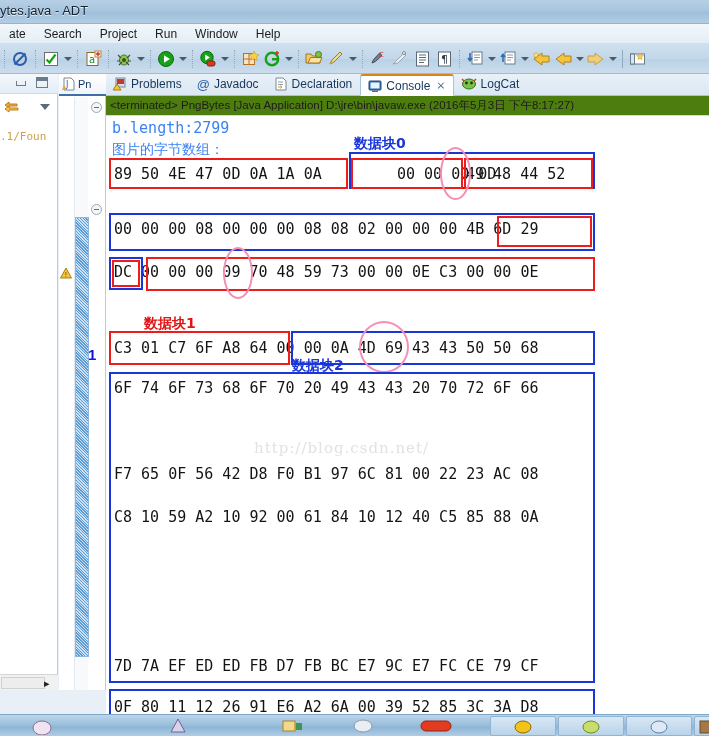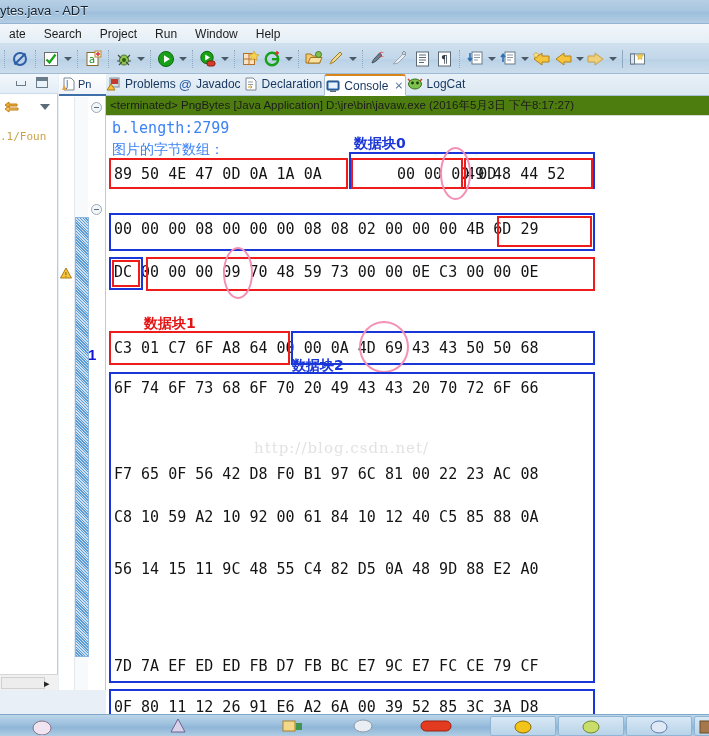--- a/index.html
+++ b/index.html
@@ -139,21 +139,21 @@
     background: #ffffff;
   }
   .tabstrip {
     position:absolute; left:0; top:0; width: 603px; height: 22px;
     background: linear-gradient(to bottom,#e9f1f8,#dbe7f2);
     border-bottom: 1px solid #a9c2da;
     display:flex; align-items:flex-end;
   }
   .tab {
     height: 22px; display:flex; align-items:center; gap:4px;
-    padding: 0 1px; font-size:12px; color:#16365e; white-space:nowrap;
+    padding: 0 7px; font-size:12px; color:#16365e; white-space:nowrap;
     border-right: 1px solid transparent;
   }
   .tab.active {
     background: #ffffff;
     border:1px solid #a9c2da; border-bottom:1px solid #ffffff;
     border-top: 2px solid #d8861a;
     border-radius: 3px 3px 0 0;
     margin-bottom:-1px;
   }
   .tab .x { font-size:11px; color:#4a6fa0; margin-left:2px; }
@@ -517,21 +517,20 @@
         <div class="hexrow mono" style="left:8px; top:48px;">89 50 4E 47 0D 0A 1A 0A</div>
         <div class="hexrow mono" style="left:243px; top:48px;padding-left:48px;">00 00 00 0D</div>
         <div class="hexrow mono" style="left:360px; top:48px;">49 48 44 52</div>
 
         <div class="hexrow mono" style="left:8px; top:103px;">00 00 00 08 00 00 00 08 08 02 00 00 00 4B 6D 29</div>
         <div class="hexrow mono" style="left:8px; top:146px;">DC 00 00 00 09 70 48 59 73 00 00 0E C3 00 00 0E</div>
         <div class="hexrow mono" style="left:8px; top:222px;">C3 01 C7 6F A8 64 00 00 0A 4D 69 43 43 50 50 68</div>
         <div class="hexrow mono" style="left:8px; top:262px;">6F 74 6F 73 68 6F 70 20 49 43 43 20 70 72 6F 66</div>
         <div class="hexrow mono" style="left:8px; top:348px;">F7 65 0F 56 42 D8 F0 B1 97 6C 81 00 22 23 AC 08</div>
         <div class="hexrow mono" style="left:8px; top:391px;">C8 10 59 A2 10 92 00 61 84 10 12 40 C5 85 88 0A</div>
-        <div class="hexrow mono" style="left:8px; top:443px;">56 14 15 11 9C 48 55 C4 82 D5 0A 48 9D 88 E2 A0</div>
         <div class="hexrow mono" style="left:8px; top:540px;">7D 7A EF ED ED FB D7 FB BC E7 9C E7 FC CE 79 CF</div>
         <div class="hexrow mono" style="left:8px; top:581px;">0F 80 11 12 26 91 E6 A2 6A 00 39 52 85 3C 3A D8</div>
 
         <div class="box red" style="left:3px; top:41px; width:239px; height:31px;"></div>
 
         <div class="box blue" style="left:243px; top:35px; width:246px; height:37px;"></div>
 
         <div class="box red" style="left:245px; top:41px; width:112px; height:31px;"></div>
 
         <div class="box red" style="left:358px; top:41px; width:129px; height:31px;"></div>

